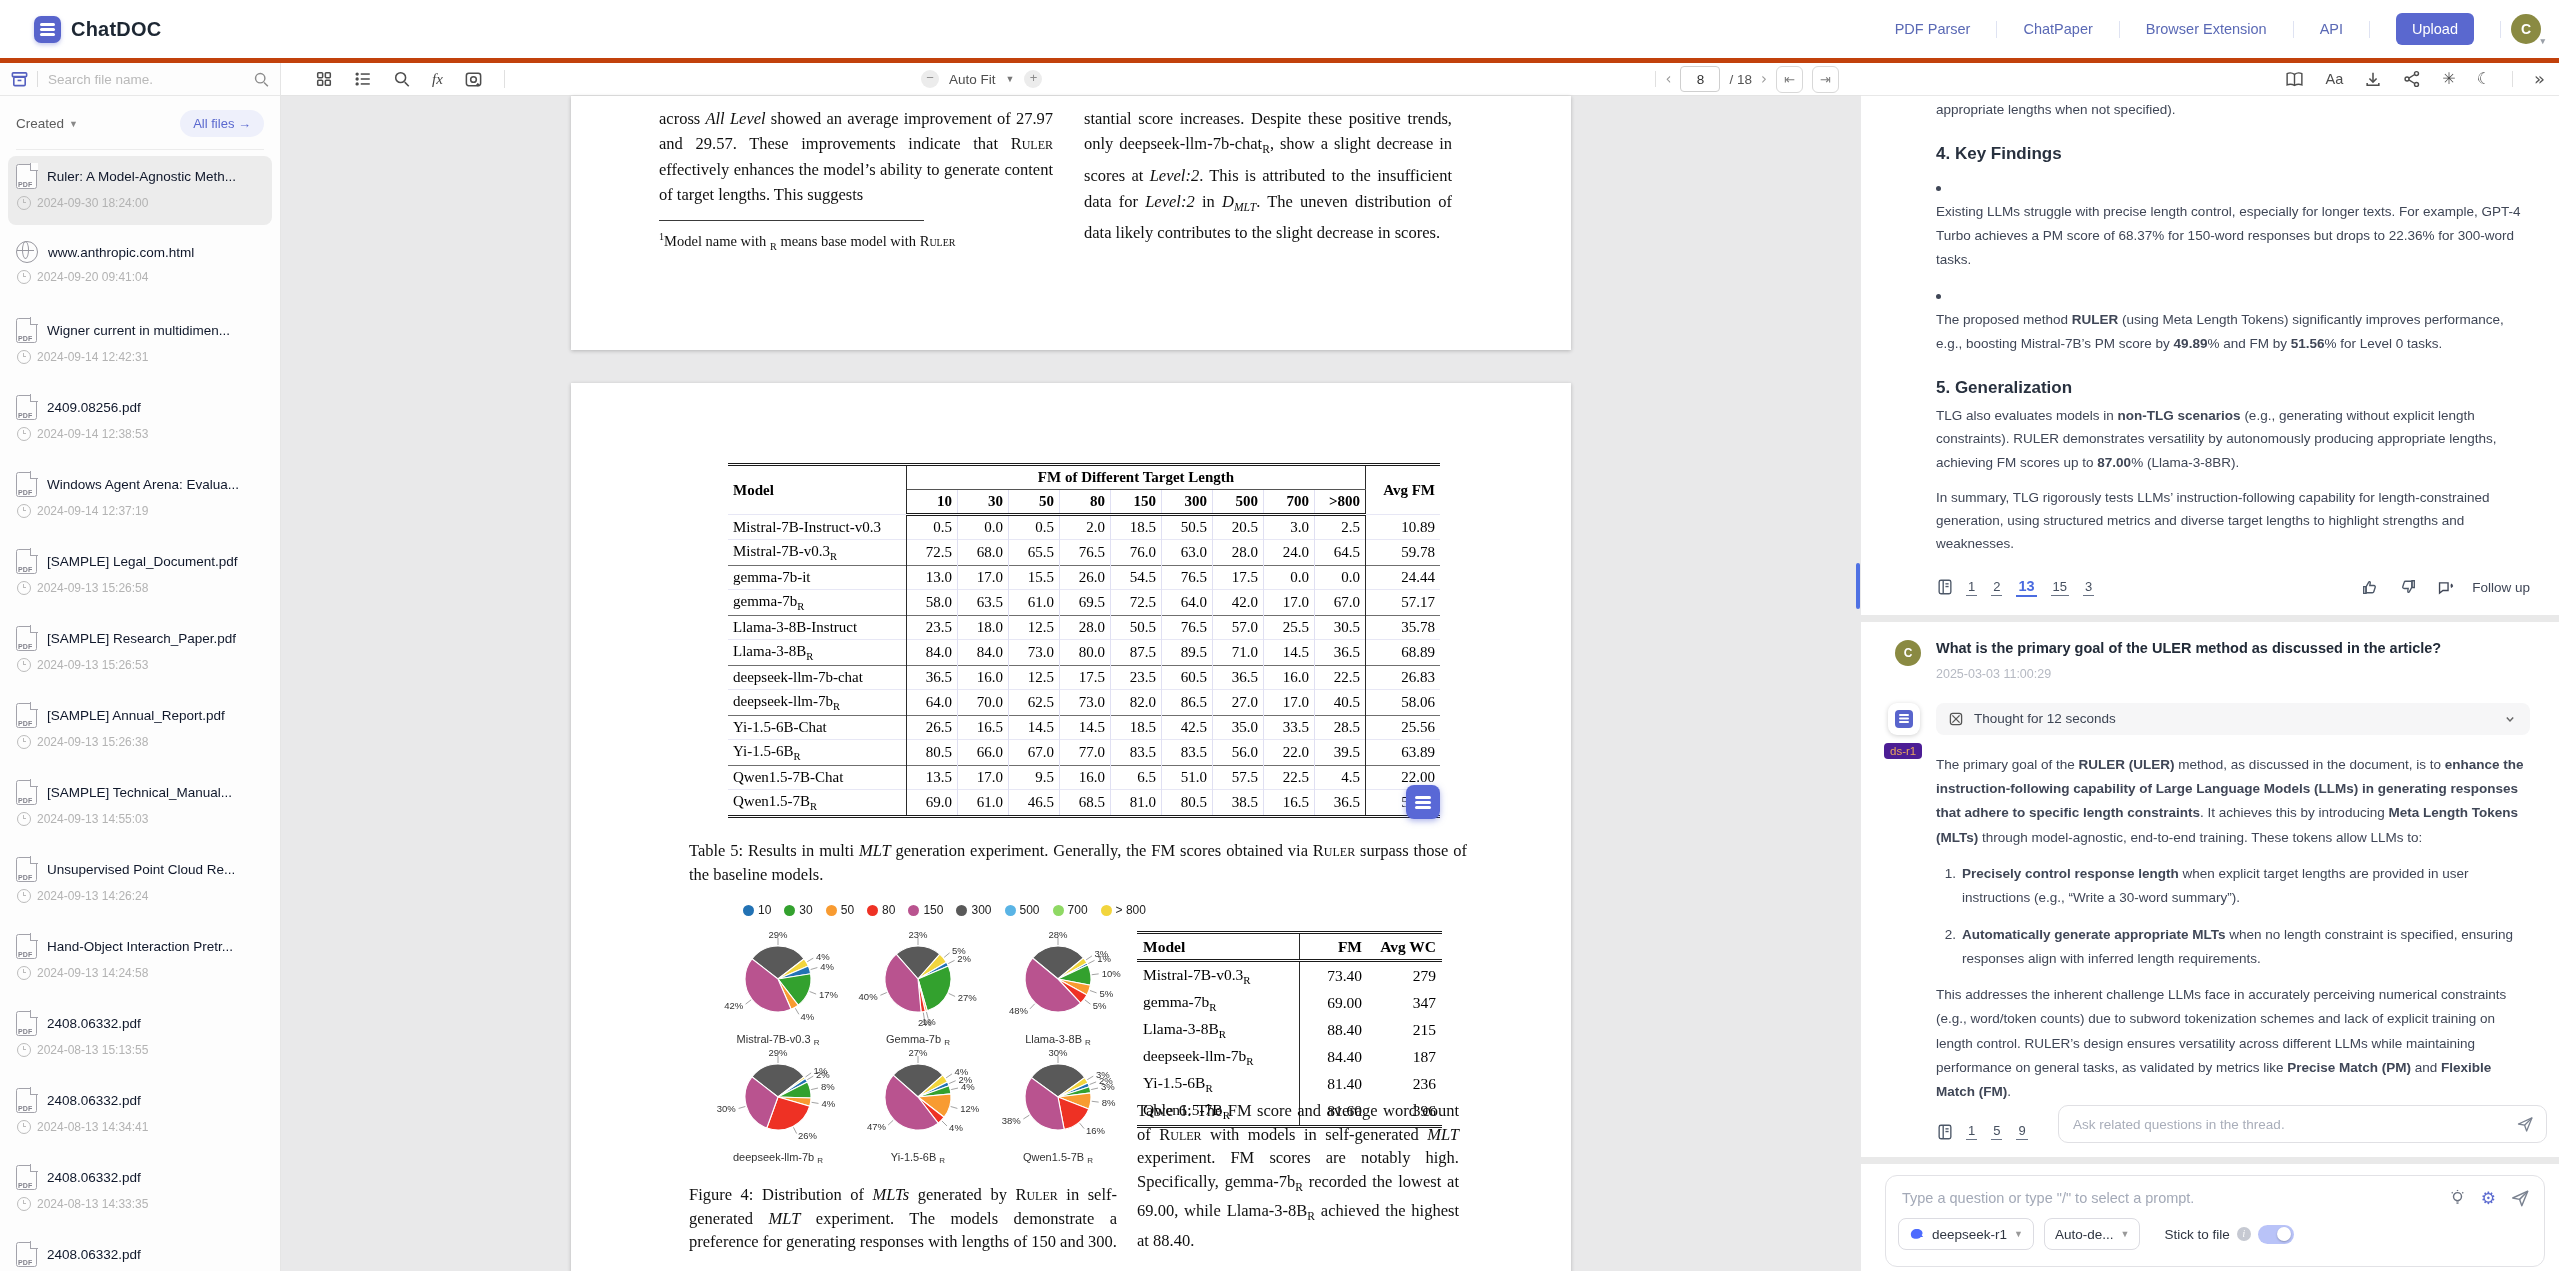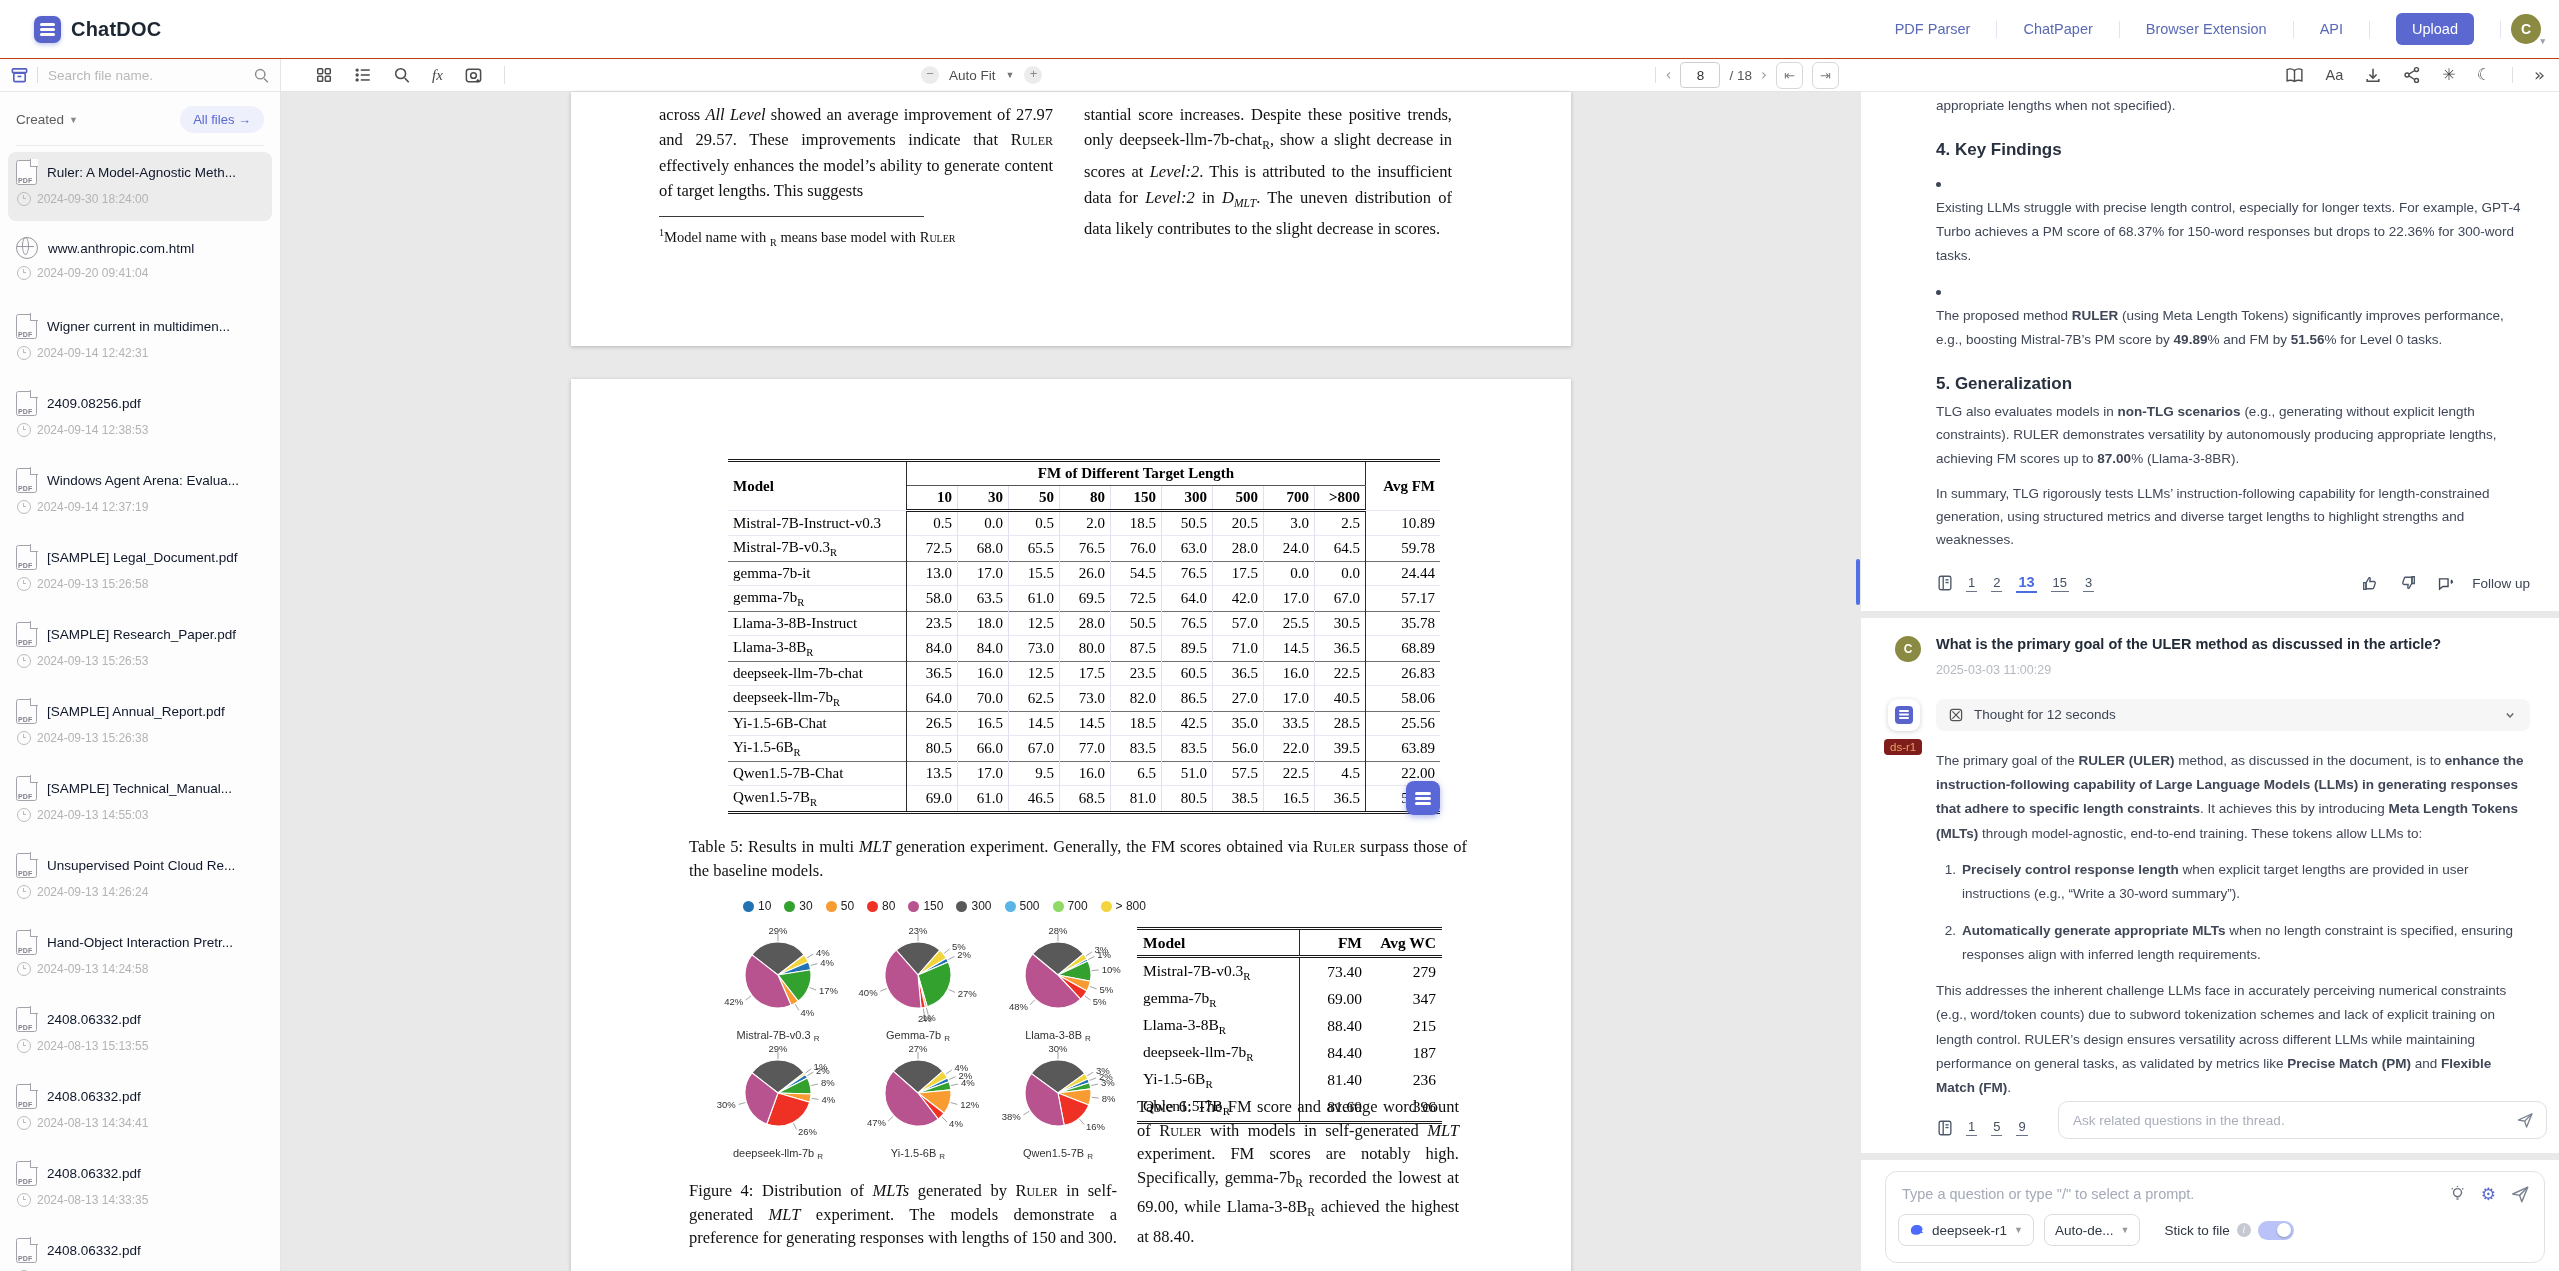--- a/index.html
+++ b/index.html
@@ -1,21 +1,21 @@
 <!DOCTYPE html>
 <html><head>
 <meta charset="utf-8">
 <style>
   html,body{margin:0;padding:0;background:#fff;font-family:"Liberation Sans",sans-serif;}
   #app{position:relative;width:2559px;height:1271px;overflow:hidden;background:#fff;}
   .b{font-weight:bold;} .i{font-style:italic;} .sc{font-variant:small-caps;}
   sub{font-size:70%;} sup{font-size:70%;}
   svg.ic{display:block;}
   
-  #header{height:58px;display:flex;align-items:center;border-bottom:1px solid #c2410c;background:#fff;}
+  #header{height:58px;display:flex;align-items:center;border-bottom:5px solid #c2410c;background:#fff;}
   #logo{display:flex;align-items:center;gap:10px;margin-left:34px;}
   #logo .mark{width:27px;height:27px;border-radius:7px;background:#5864cc;position:relative;box-shadow:0 2px 4px rgba(88,100,204,.35);}
   #logo .mark::before{content:"";position:absolute;left:6px;top:7px;width:15px;height:3px;background:#fff;border-radius:2px;box-shadow:0 5px 0 #fff,0 10px 0 #fff;}
   #logo .appname{font-size:20px;font-weight:bold;color:#1d2733;letter-spacing:.2px;}
   #hdr-right{margin-left:auto;display:flex;align-items:center;gap:0;margin-right:18px;}
   .hdr-link{font-size:14.5px;color:#5a69b5;padding:0 26px;cursor:pointer;white-space:nowrap;}
   .hdr-sep{width:1px;height:17px;background:#dfe3f2;}
   #upload-btn{margin:0 26px;background:#5a68cf;color:#fff;font-size:14.5px;border:none;border-radius:6px;padding:8px 16px;cursor:pointer;}
   #avatar{width:30px;height:30px;border-radius:50%;background:#8a8a42;color:#fff;font-size:14px;font-weight:bold;display:flex;align-items:center;justify-content:center;position:relative;margin-left:10px;}
   #avatar .caret{position:absolute;right:-4px;bottom:-2px;font-size:9px;color:#9aa0a8;}
@@ -120,21 +120,21 @@
   .followup{display:flex;align-items:center;gap:18px;font-size:13.5px;color:#3f4656;cursor:pointer;}
   .band{height:7px;background:#e9e9e9;margin:18px -29px 0 -75px;}
   #question{position:relative;margin-top:16px;}
   #q-avatar{position:absolute;left:-41px;top:2px;width:26px;height:26px;border-radius:50%;background:#8a8a42;color:#fff;font-size:12px;font-weight:bold;display:flex;align-items:center;justify-content:center;}
   #q-text{font-size:14.5px;font-weight:bold;color:#222b38;line-height:21px;}
   #q-time{font-size:12.5px;color:#b5b9c2;margin-top:8px;}
   #answer{position:relative;margin-top:22px;}
   #a-avatar{position:absolute;left:-48px;top:0;width:32px;height:32px;border-radius:9px;background:#fff;box-shadow:0 1px 5px rgba(0,0,0,.18);display:flex;align-items:center;justify-content:center;}
   #a-avatar .mark{width:18px;height:18px;border-radius:4px;background:#5864cc;position:relative;}
   #a-avatar .mark::before{content:"";position:absolute;left:4px;top:4.5px;width:10px;height:2px;background:#fff;border-radius:1px;box-shadow:0 3.5px 0 #fff,0 7px 0 #fff;}
-  #a-model-tag{position:absolute;left:-52px;top:40px;background:#7f1d1d;color:#e8a55f;font-size:11.5px;padding:2px 6px;border-radius:4px;}
+  #a-model-tag{position:absolute;left:-52px;top:40px;background:#4c1d95;color:#e8a55f;font-size:11.5px;padding:2px 6px;border-radius:4px;}
   #thought-bar{height:32px;background:#f6f6f7;border-radius:8px;display:flex;align-items:center;padding:0 12px;gap:10px;color:#3c4453;font-size:13.5px;cursor:pointer;}
   #thought-bar .chev{margin-left:auto;color:#666;}
   #answer-body{margin-top:18px;line-height:24.3px;color:#3f4656;}
   .ansli{display:flex;gap:6px;margin-top:12px;line-height:24.3px;}
   .ansli .num{flex:none;width:20px;text-align:right;}
   #thread-input{position:absolute;left:197px;top:1042px;width:489px;height:38px;border:1px solid #e0e0e4;border-radius:10px;display:flex;align-items:center;padding:0 12px 0 14px;box-sizing:border-box;background:#fff;}
   #thread-input .ph{color:#a9aeba;font-size:13.5px;flex:1;}
   #band2{position:absolute;left:0;right:0;top:1094px;height:7px;background:#e9e9e9;}
   #composer{position:absolute;left:24px;top:1112px;width:660px;height:92px;border:1px solid #e2e2e6;border-radius:12px;background:#fff;box-sizing:border-box;}
   #composer-top{display:flex;align-items:center;padding:12px 14px 0 16px;gap:14px;}

